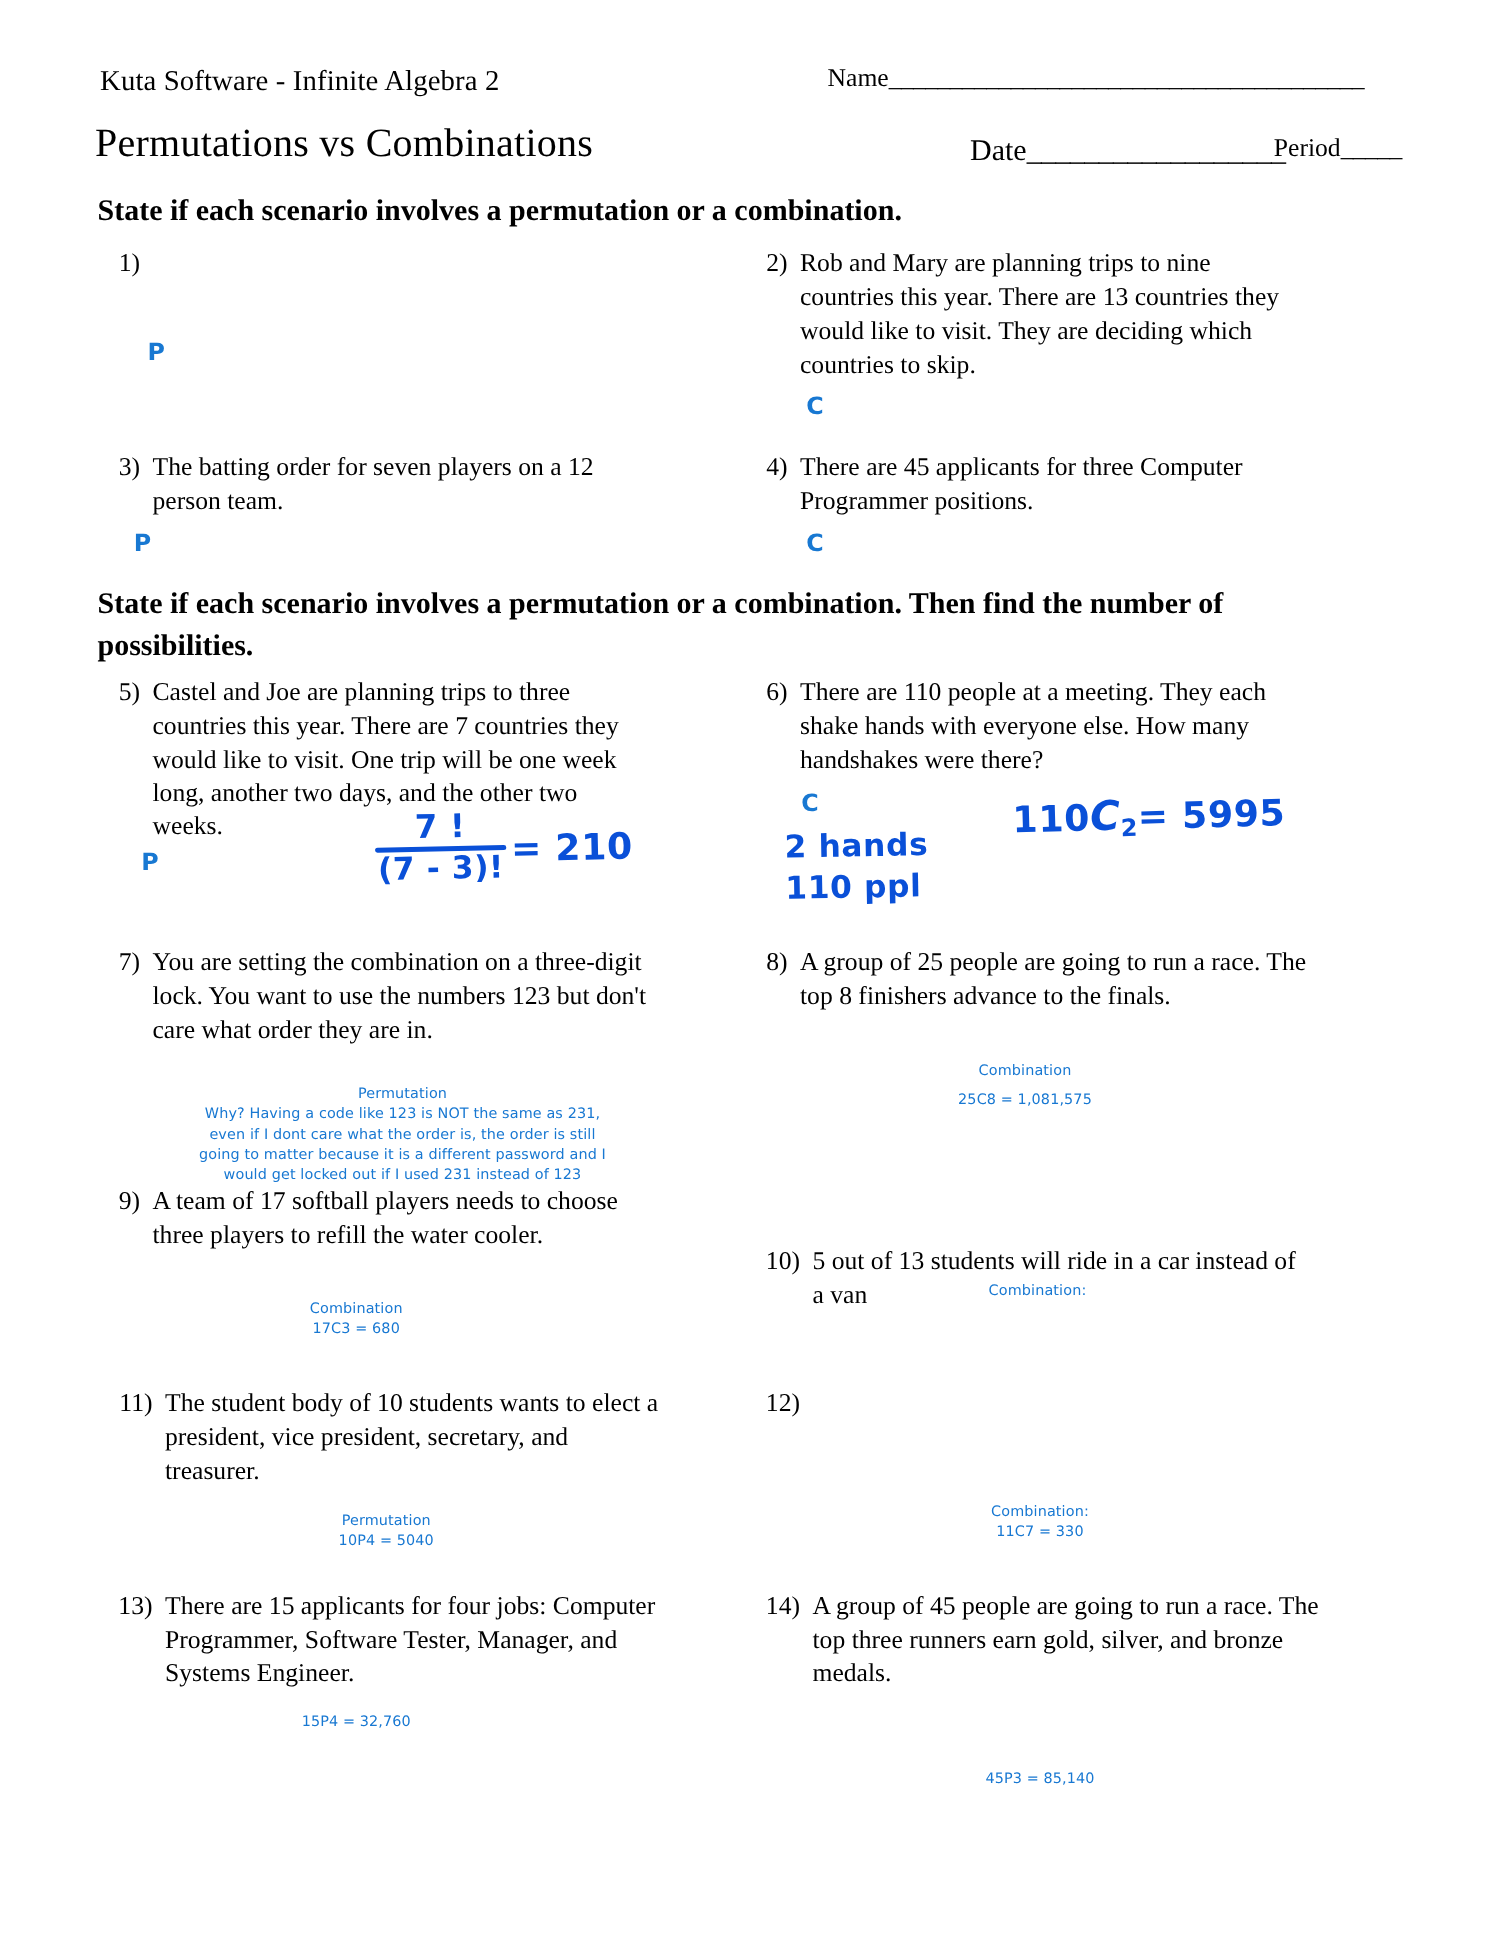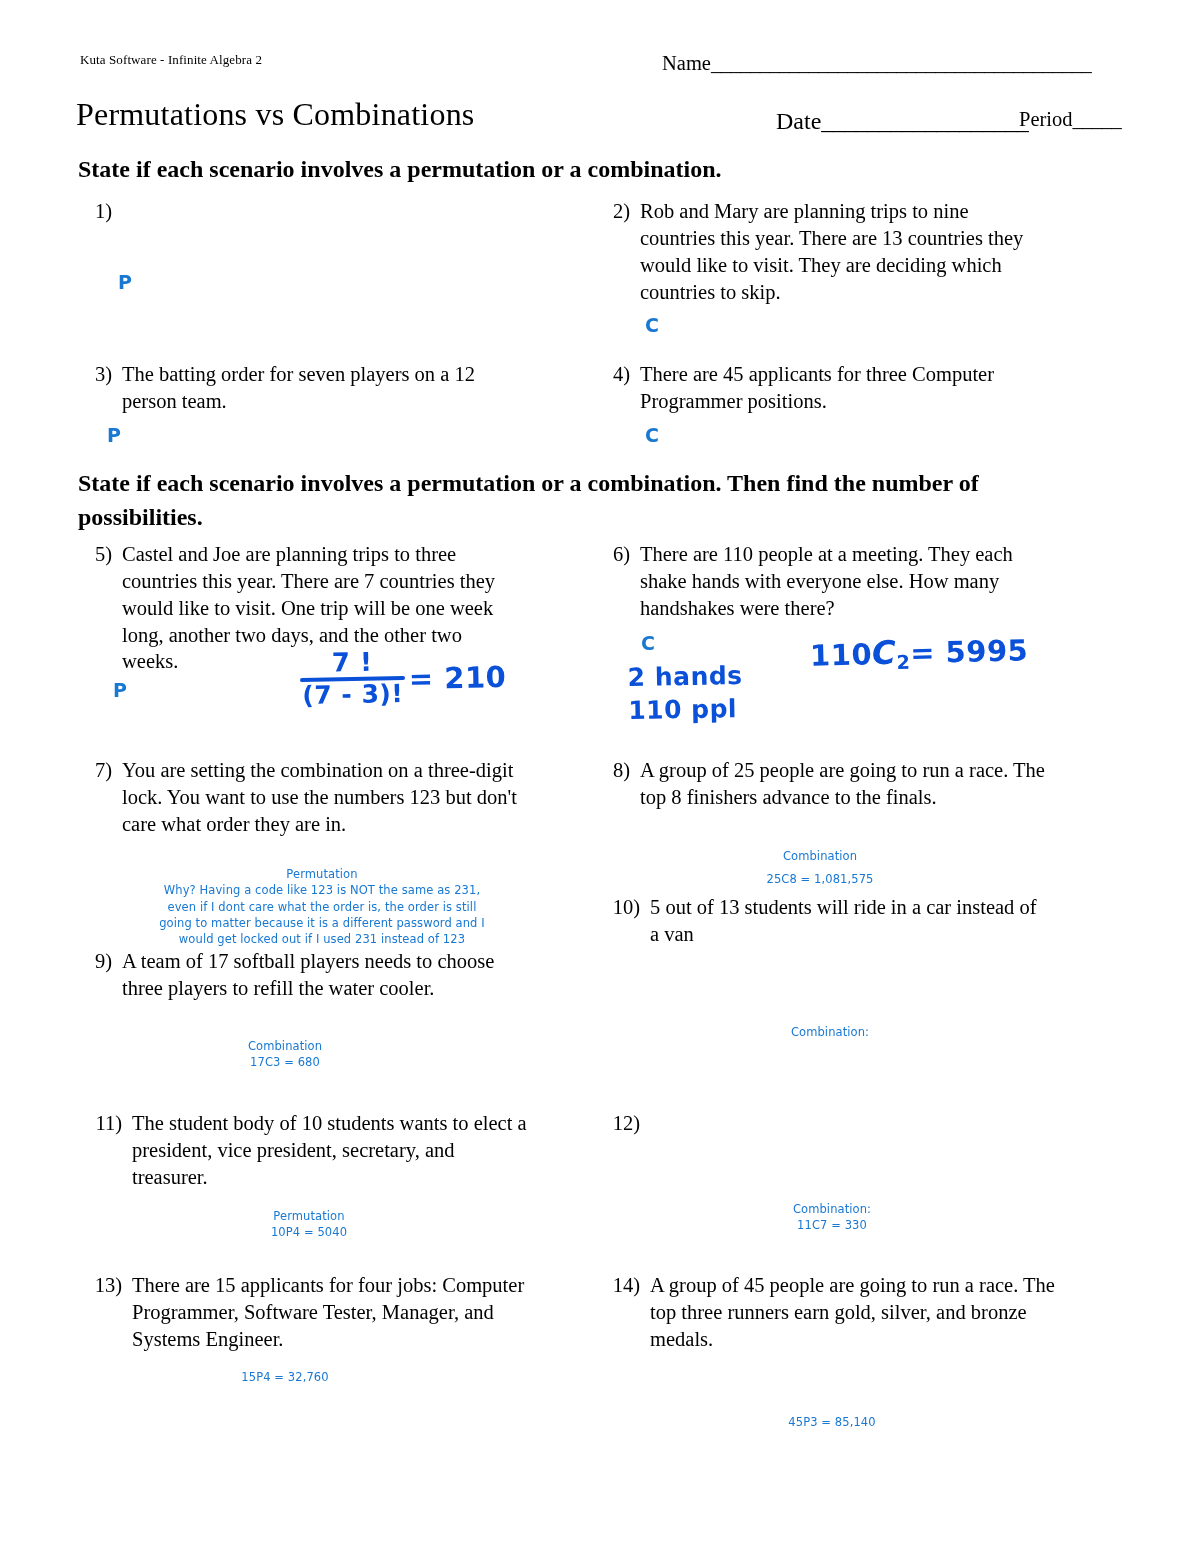--- a/index.html
+++ b/index.html
@@ -18,21 +18,21 @@
     height: 1553px;
     background: #ffffff;
     overflow: hidden;
   }
 
   
   .hdr-left {
     position: absolute;
     left: 80px;
     top: 52px;
-    font-size: 13px;
+    font-size: 23px;
     letter-spacing: 0.1px;
     white-space: nowrap;
   }
   .worksheet-title {
     position: absolute;
     left: 76px;
     top: 96px;
     font-size: 32px;
     letter-spacing: 0.2px;
     white-space: nowrap;
@@ -260,21 +260,21 @@
 
   <div class="problem" style="left:78px; top:948px; width:450px;">
     <span class="num">9)</span>
     <div class="body">A team of 17 softball players needs to choose three players to refill the water cooler.</div>
   </div>
   <div class="ann ann-small" style="left:110px; top:1038px; width:350px;">
     <div>Combination</div>
     <div>17C3 = 680</div>
   </div>
 
-  <div class="problem wide" style="left:596px; top:894px; width:450px;">
+  <div class="problem wide" style="left:596px; top:996px; width:450px;">
     <span class="num">10)</span>
     <div class="body">5 out of 13 students will ride in a car instead of a van</div>
   </div>
   <div class="ann ann-small sp" style="left:655px; top:1021px; width:350px;">
     <div>Combination:</div>
   </div>
 
   <div class="problem wide" style="left:78px; top:1110px; width:455px;">
     <span class="num">11)</span>
     <div class="body">The student body of 10 students wants to elect a president, vice president, secretary, and treasurer.</div>

